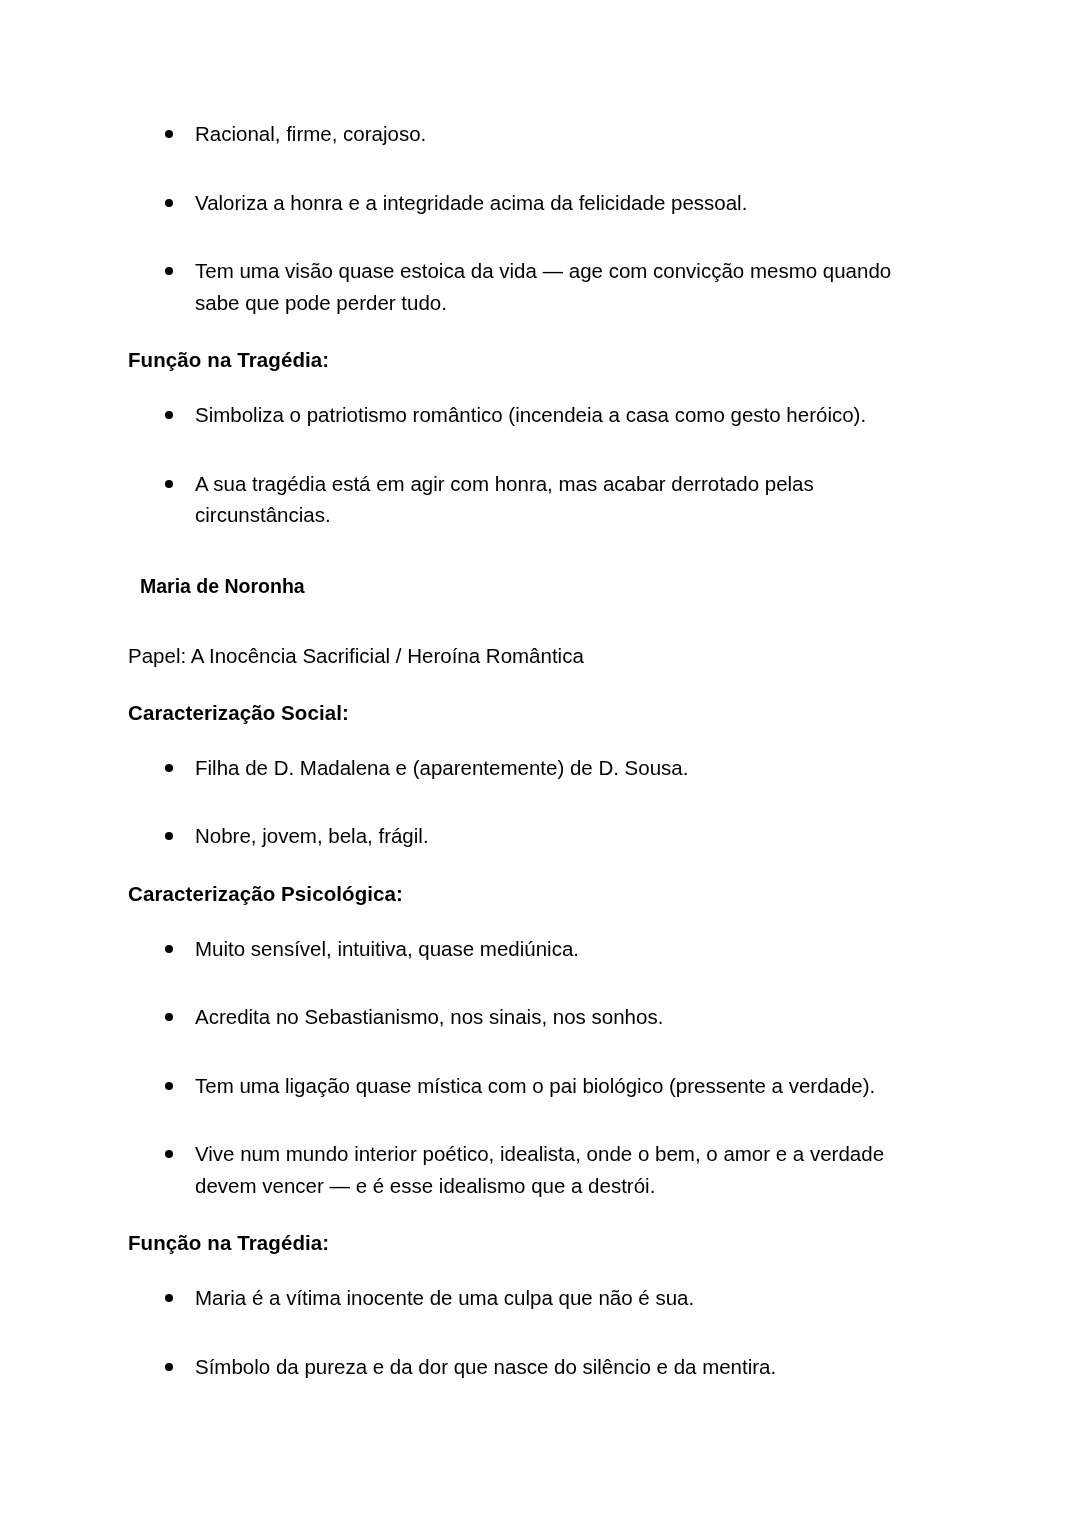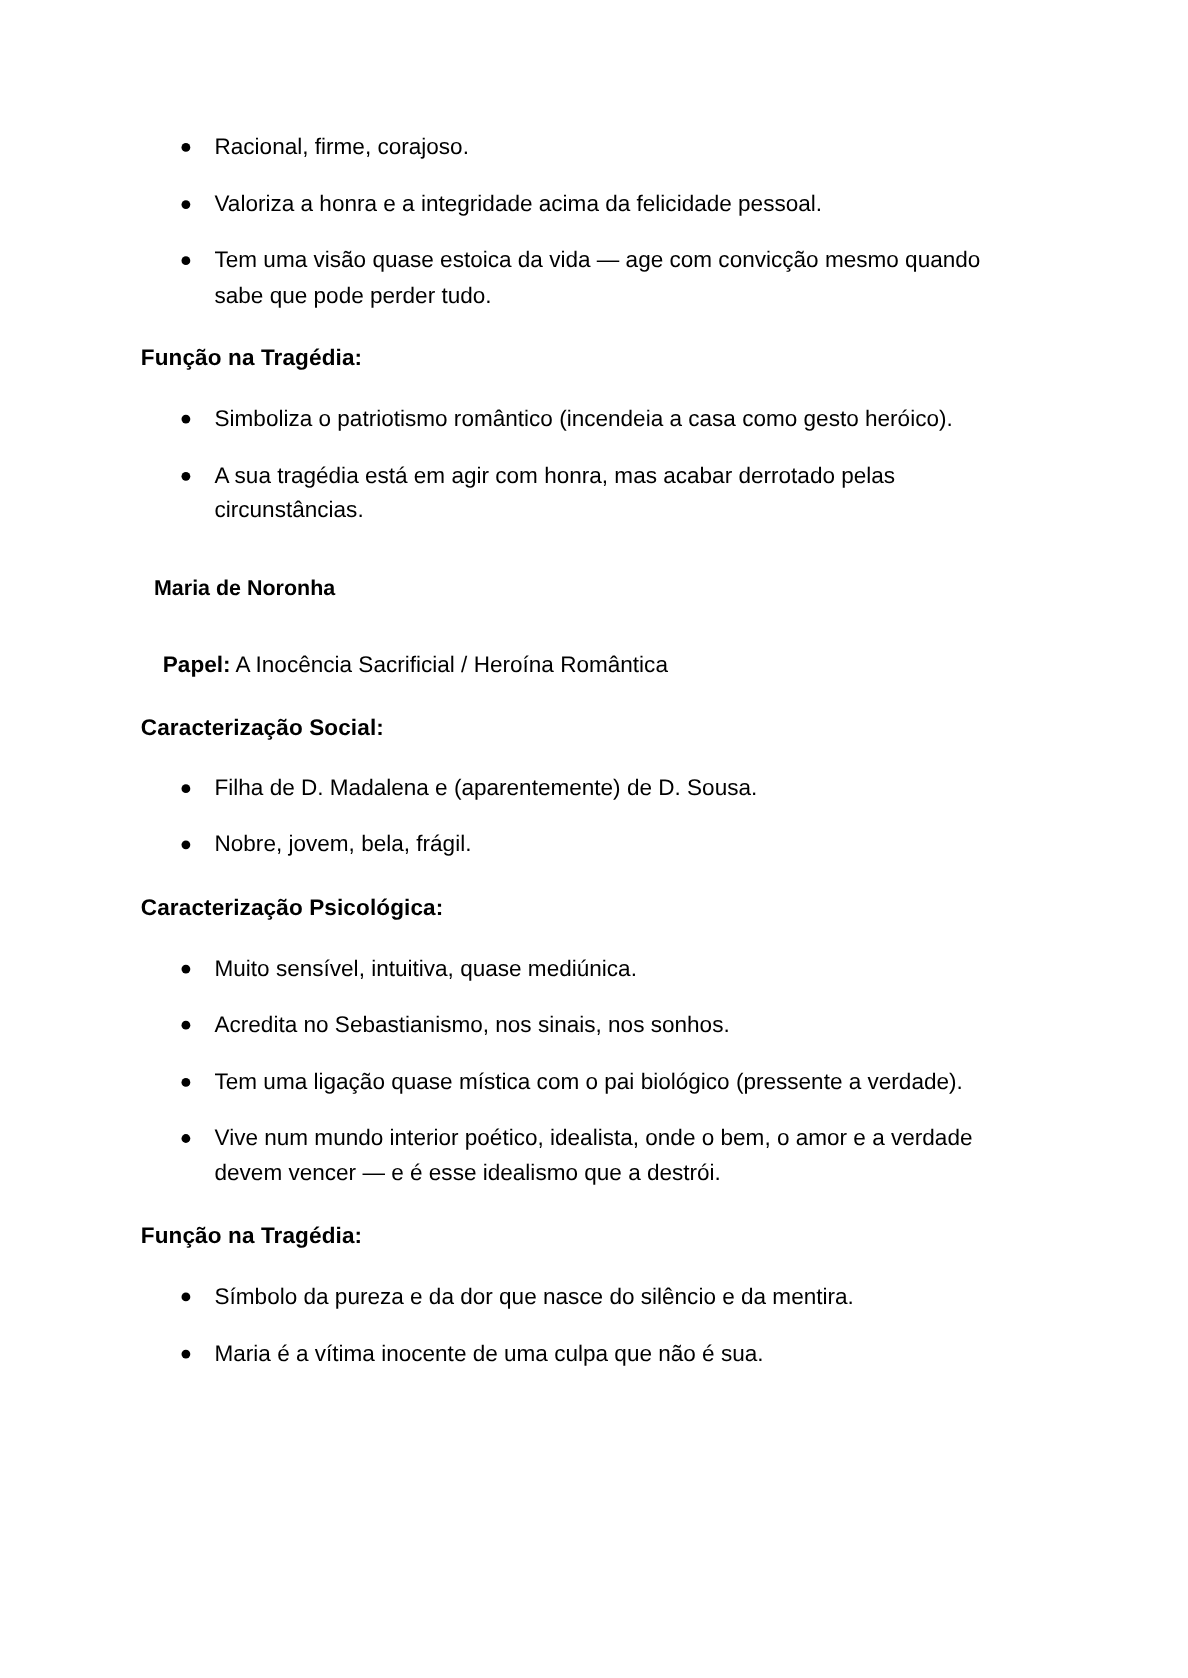--- a/index.html
+++ b/index.html
@@ -49,41 +49,40 @@
   
   .lead-para {
     font-size: 20.5px;
     font-weight: normal;
     line-height: 31px;
     margin: 0;
     padding: 0;
   }
 
   .lead-para .lead-label {
-    font-weight: bold;
-    margin-left: 20px;
+    font-weight: normal;
   }
 
   
   .bullet-list {
     list-style: none;
     margin: 0;
     padding: 0;
   }
 
   .bullet-item {
     position: relative;
     padding-left: 67px;
     font-size: 20.5px;
     line-height: 31.5px;
     margin: 0;
   }
 
   .bullet-item + .bullet-item {
-    margin-top: 20px;
+    margin-top: 37px;
   }
 
   .bullet-marker {
     position: absolute;
     left: 37px;
     top: 0;
     width: 10px;
     height: 31.5px;
     line-height: 31.5px;
     font-size: 16px;
@@ -201,22 +200,22 @@
 
     <div class="block-gap-md"></div>
 
     <p class="heading">Função na Tragédia:</p>
 
     <div class="block-gap-sm"></div>
 
     <ul class="bullet-list">
       <li class="bullet-item">
         <span class="bullet-marker"></span>
+        <span class="bullet-text">Maria é a vítima inocente de uma culpa que não é sua.</span>
+      </li>
+      <li class="bullet-item">
+        <span class="bullet-marker"></span>
         <span class="bullet-text">Símbolo da pureza e da dor que nasce do silêncio e da mentira.</span>
-      </li>
-      <li class="bullet-item">
-        <span class="bullet-marker"></span>
-        <span class="bullet-text">Maria é a vítima inocente de uma culpa que não é sua.</span>
       </li>
     </ul>
 
   </div>
 </div>
 
 </body></html>

